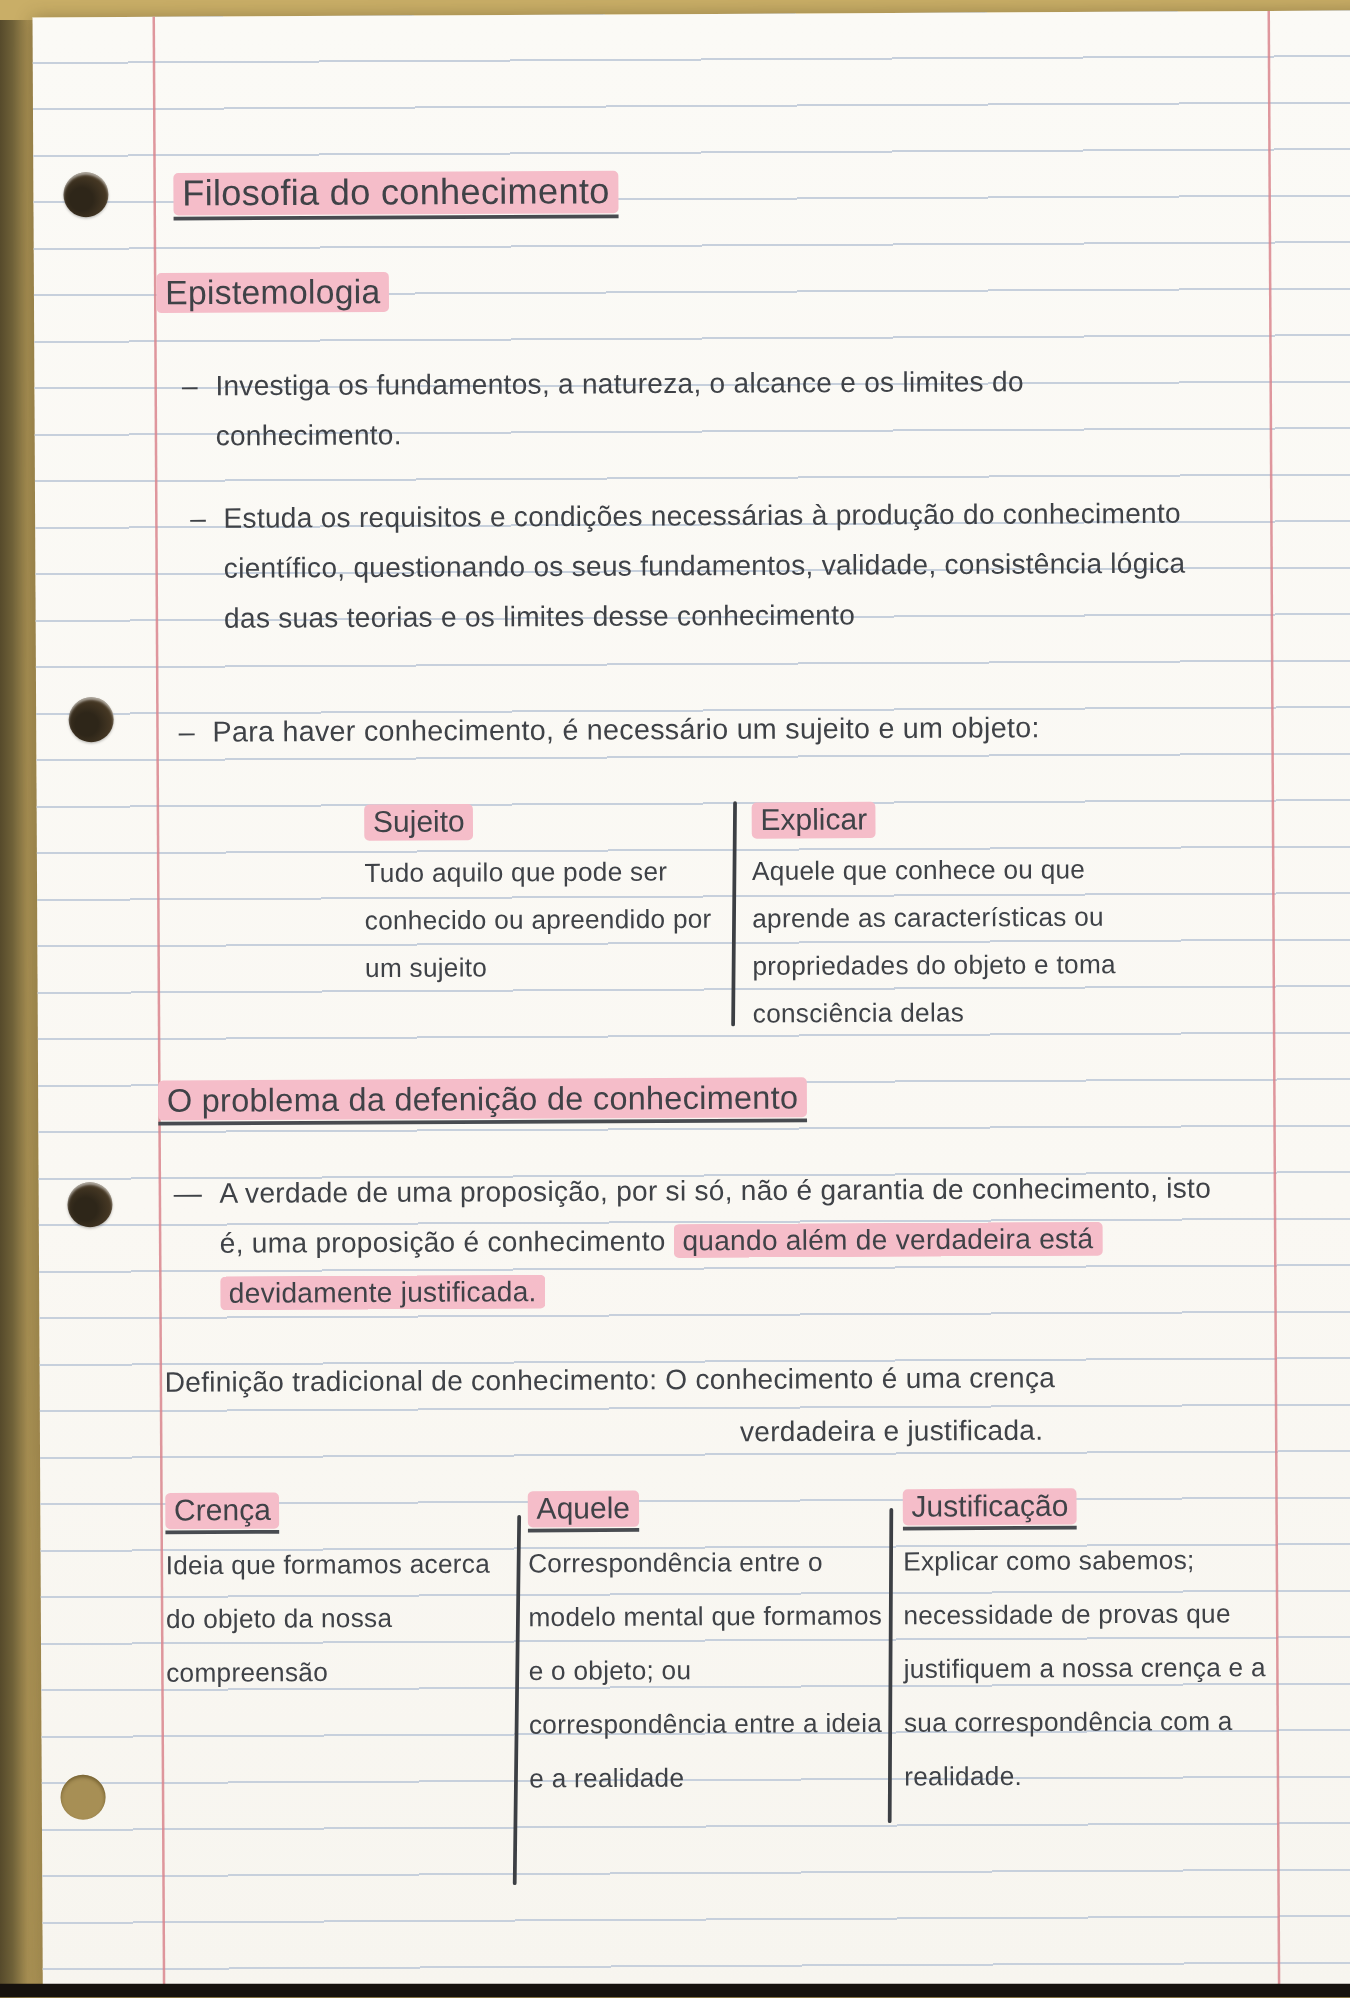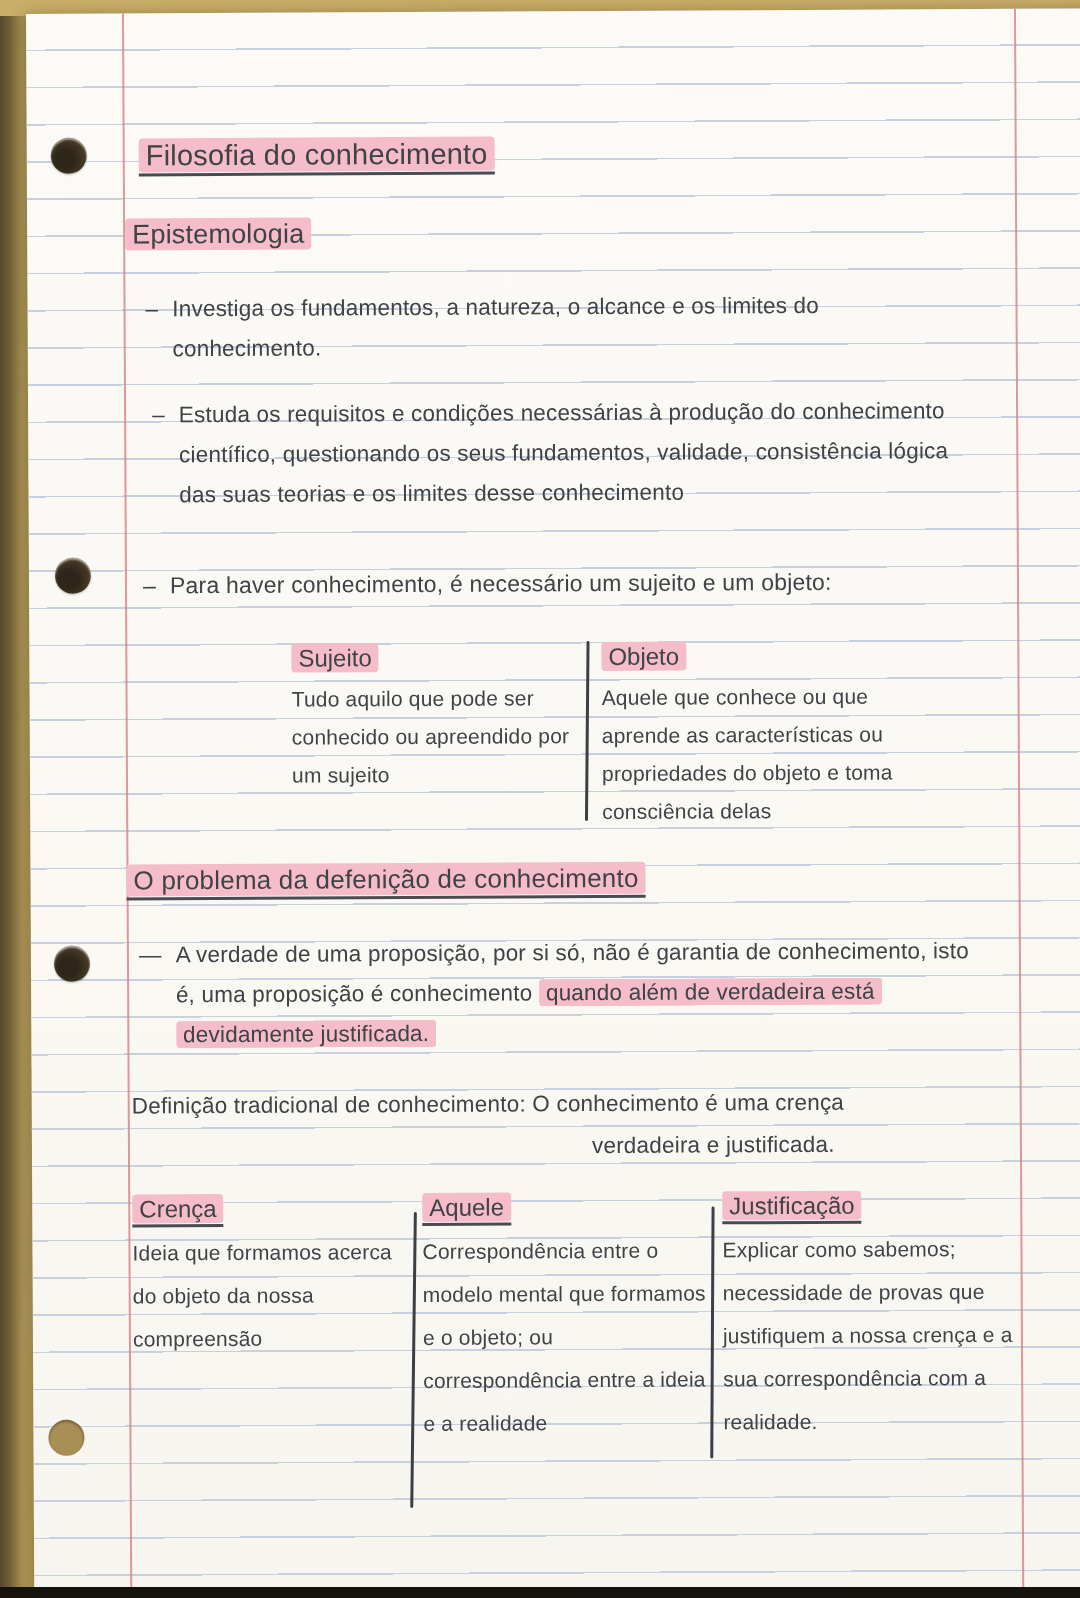--- a/index.html
+++ b/index.html
@@ -76,21 +76,21 @@
       <span class="dash">–</span>
       <span>Para haver conhecimento, é necessário um sujeito e um objeto:</span>
     </div>
 
     <div class="abs" style="left:262px;top:632px;width:300px;">
       <span class="colhead"><span class="hl">Sujeito</span></span>
       <div class="colbody hw">Tudo aquilo que pode ser conhecido ou apreendido por um sujeito</div>
     </div>
     <div class="vline" style="left:556px;top:630px;height:180px;transform:rotate(.8deg);"></div>
     <div class="abs" style="left:572px;top:632px;width:330px;">
-      <span class="colhead"><span class="hl">Objeto</span></span>
+      <span class="colhead"><span class="hl">Explicar</span></span>
       <div class="colbody hw">Aquele que conhece ou que aprende as características ou propriedades do objeto e toma consciência delas</div>
     </div>
 
     <div class="abs hw" style="left:96px;top:852px;font-size:26px;">
       <span class="ul"><span class="hl">O problema da defenição de conhecimento</span></span>
     </div>
 
     <div class="abs hw bullet" style="left:108px;top:922px;width:830px;">
       <span class="dash">—</span>
       <span><span>A verdade de uma proposição, por si só, não é garantia de conhecimento, isto é, uma proposição é conhecimento </span><span class="hl">quando além de verdadeira está devidamente justificada.</span></span>

